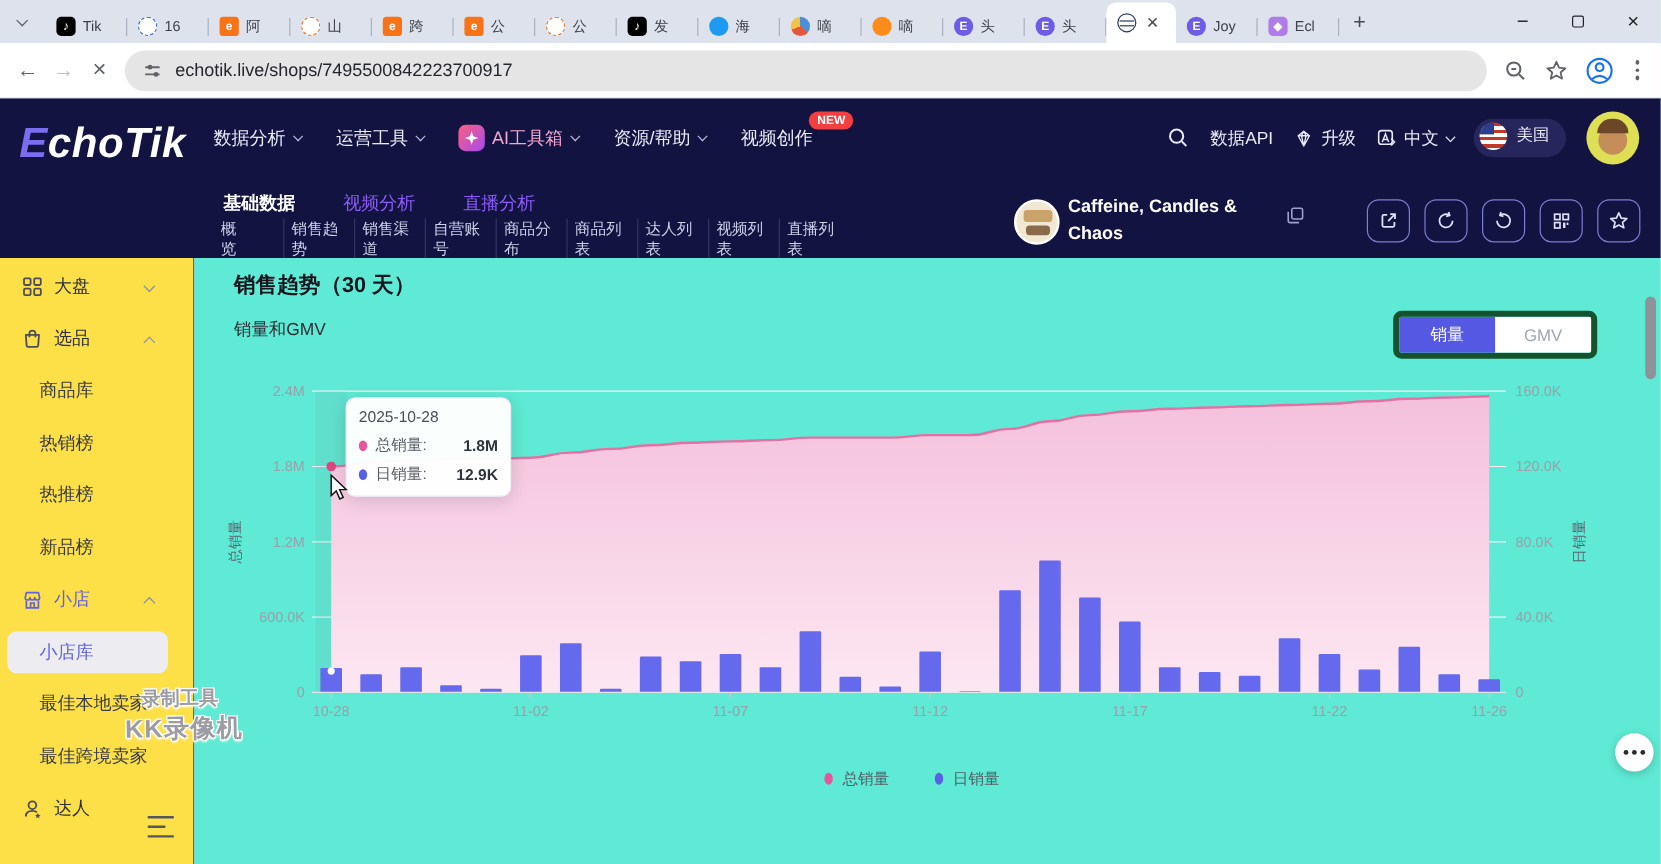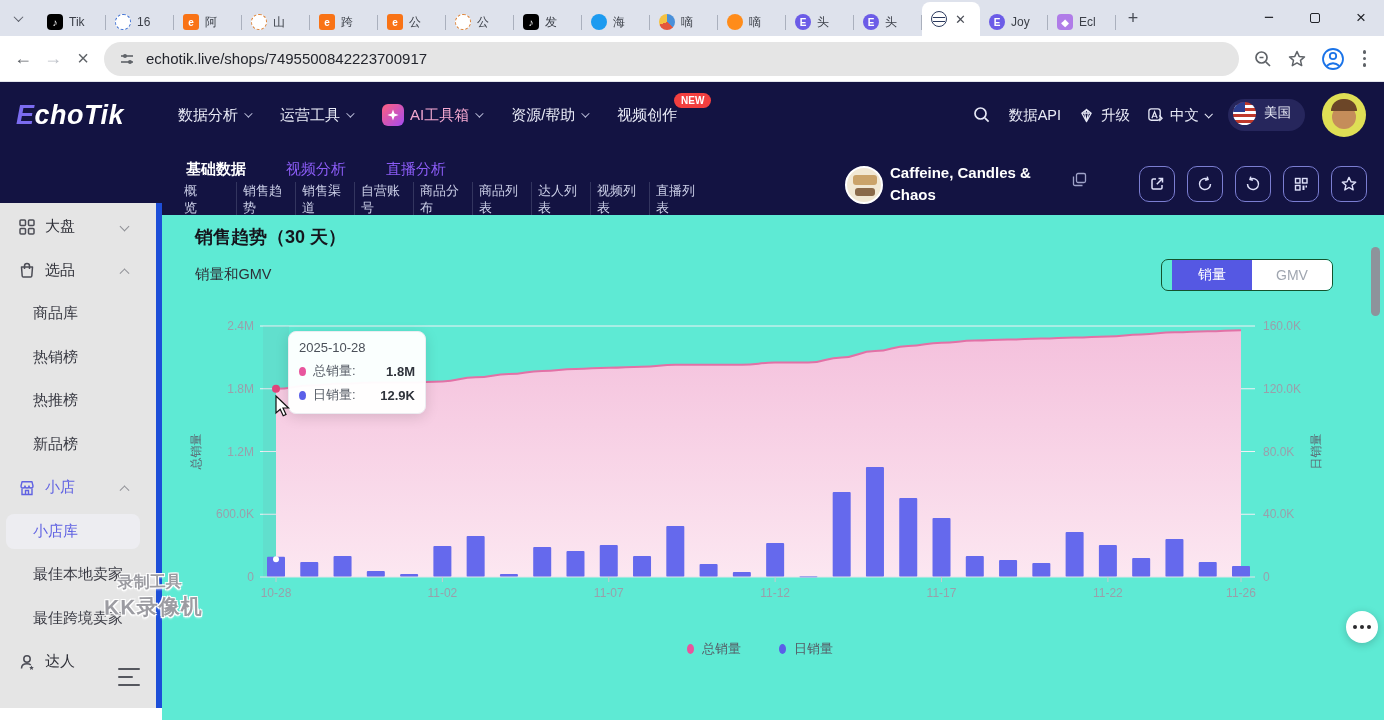--- a/index.html
+++ b/index.html
@@ -39,21 +39,21 @@
   .navic { width:30px; height:30px; display:flex; align-items:center; justify-content:center; font-size:18px; color:#5f6368; flex:none; }
   .navic.dis { color:#bdc1c8; }
   .urlpill { height:34px; background:#e5e5e5; border-radius:17px; flex:1; margin:0 14px 0 6px; display:flex; align-items:center; padding:0 14px; gap:10px; }
   .urltext { font-size:15px; color:#24262e; }
   .urlicons { display:flex; align-items:center; gap:14px; margin-right:14px; }
   .mdots { display:flex; flex-direction:column; gap:3px; padding:0 4px; }
   .mdots i { width:3.5px; height:3.5px; border-radius:50%; background:#5f6368; }
 
   
   .appheader { position:absolute; left:0; top:82px; width:1384px; height:133px; background:#131342; }
-  .logo { position:absolute; left:16px; top:18px; font-size:27px; font-weight:800; font-style:italic; color:#fff; letter-spacing:.5px; }
+  .logo { position:absolute; left:16px; top:18px; font-size:35px; font-weight:800; font-style:italic; color:#fff; letter-spacing:.5px; }
   .logo .e { color:#7b6cf0; }
   .mainnav { position:absolute; left:178px; top:0; height:66px; display:flex; align-items:center; gap:30px; }
   .navitem { display:flex; align-items:center; gap:6px; font-size:15px; color:#e9ebf7; position:relative; }
   .navitem.hl { color:#f2a7cf; }
   .ncaret { width:6px; height:6px; border-right:1.4px solid #b9bcd8; border-bottom:1.4px solid #b9bcd8; transform:rotate(45deg) translateY(-2px); }
   .aiicon { width:22px; height:22px; border-radius:6px; background:linear-gradient(135deg,#ff5f7e,#a44bf0); display:flex; align-items:center; justify-content:center; }
   .newbadge { position:absolute; top:-13px; right:-34px; background:#f23f3f; color:#fff; font-size:10px; font-weight:bold; font-style:normal; padding:2px 7px; border-radius:9px; }
   .hdr-right { position:absolute; right:18px; top:0; height:66px; display:flex; align-items:center; gap:17px; color:#e9ebf7; font-size:14.5px; }
   .hr-item { display:flex; align-items:center; gap:6px; }
   .flagpill { display:flex; align-items:center; gap:8px; background:#26265c; border-radius:17px; height:32px; padding:0 14px 4px 5px; }
@@ -72,41 +72,41 @@
   .stitem:not(:last-child) { border-right:1px solid #33355f; }
   .shopavatar { position:absolute; left:845px; top:84px; width:38px; height:38px; border-radius:50%; background:#f1e8d4; border:2px solid #fff; overflow:hidden; }
   .shopavatar::before { content:""; position:absolute; left:6px; top:7px; width:24px; height:10px; background:#caa36a; border-radius:3px; }
   .shopavatar::after { content:""; position:absolute; left:8px; top:20px; width:20px; height:8px; background:#8a6a4a; border-radius:3px; }
   .shopname { position:absolute; left:890px; top:80px; width:168px; font-size:15px; font-weight:bold; color:#fff; line-height:22px; }
   .copyic { position:absolute; left:1072px; top:90px; }
   .shopbtns { position:absolute; left:1139px; top:84px; display:flex; gap:12px; }
   .sbtn { width:36px; height:36px; border:1.3px solid #7b7ed2; border-radius:10px; display:flex; align-items:center; justify-content:center; }
 
   
-  .sidebar { position:absolute; left:0; top:203px; width:162px; height:505px; background:#e5e5e5; border-right:6px solid #1d4ed8; }
+  .sidebar { position:absolute; left:0; top:215px; width:162px; height:505px; background:#fde047; border-right:1px solid #1d4ed8; }
   .sb-inner { position:absolute; left:0; top:0; width:150px; padding-top:2px; }
   .sbrow { height:43.5px; display:flex; align-items:center; position:relative; }
   .sbrow .ic { width:18px; height:18px; margin-left:18px; flex:none; }
   .sbrow .lbl { margin-left:9px; font-size:15px; color:#2f3038; }
   .sbrow.grp-active .lbl { color:#6062e2; }
   .sbrow .sc { margin-left:auto; margin-right:22px; width:7px; height:7px; border-right:1.5px solid #8f9096; border-bottom:1.5px solid #8f9096; }
   .sc.down { transform:rotate(45deg); }
   .sc.up { transform:rotate(-135deg) translate(-2px,-2px); }
   .sbrow.sub .lbl { margin-left:33px; font-size:15px; color:#3a3b44; }
   .sbrow.sub.active::before { content:""; position:absolute; left:6px; right:10px; top:4px; bottom:4px; background:#ededf1; border-radius:8px; }
   .sbrow.sub.active .lbl { color:#6062e2; position:relative; }
   .collapse-btn { position:absolute; right:16px; bottom:22px; width:22px; height:18px; display:flex; flex-direction:column; justify-content:space-between; }
   .collapse-btn i { height:2px; background:#55575e; border-radius:1px; }
   .collapse-btn i:nth-child(2) { width:70%; }
 
   
   .main { position:absolute; left:162px; top:215px; right:0; bottom:0; background:#5eead4; }
   .pagetitle { position:absolute; left:33px; top:10px; font-size:18px; font-weight:bold; color:#15151d; }
   .subtitle { position:absolute; left:33px; top:50px; font-size:14.5px; color:#2e2f37; }
-  .toggle { position:absolute; left:999px; top:44px; display:flex; border:1px solid #14532d; border-radius:7px; overflow:hidden;padding-left:10px; }
+  .toggle { position:absolute; left:999px; top:44px; display:flex; border:5px solid #14532d; border-radius:7px; overflow:hidden; }
   .tseg { width:80px; height:30px; display:flex; align-items:center; justify-content:center; font-size:14px; color:#a0a6b0; background:#fff; }
   .tseg.active { background:#5558e3; color:#fff; }
   #chart-svg { position:absolute; left:18px; top:95px; }
   .tick { font-size:12px; fill:#99a0ab; }
   .axisname { font-size:12px; fill:#5c6470; }
   .tooltip { position:absolute; left:126px; top:116px; width:138px; background:rgba(255,255,255,.97); border:1px solid #ececf1; border-radius:8px; box-shadow:0 3px 14px rgba(0,0,0,.13); padding:8px 10px 9px; z-index:5; }
   .tt-date { font-size:13px; color:#4a4f58; margin-bottom:7px; }
   .tt-row { display:flex; align-items:center; font-size:13px; color:#565c66; margin-top:6px; }
   .tt-dot { width:7px; height:9px; border-radius:50%; margin-right:7px; flex:none; }
   .tt-val { margin-left:auto; color:#2f333b; font-weight:bold; }

